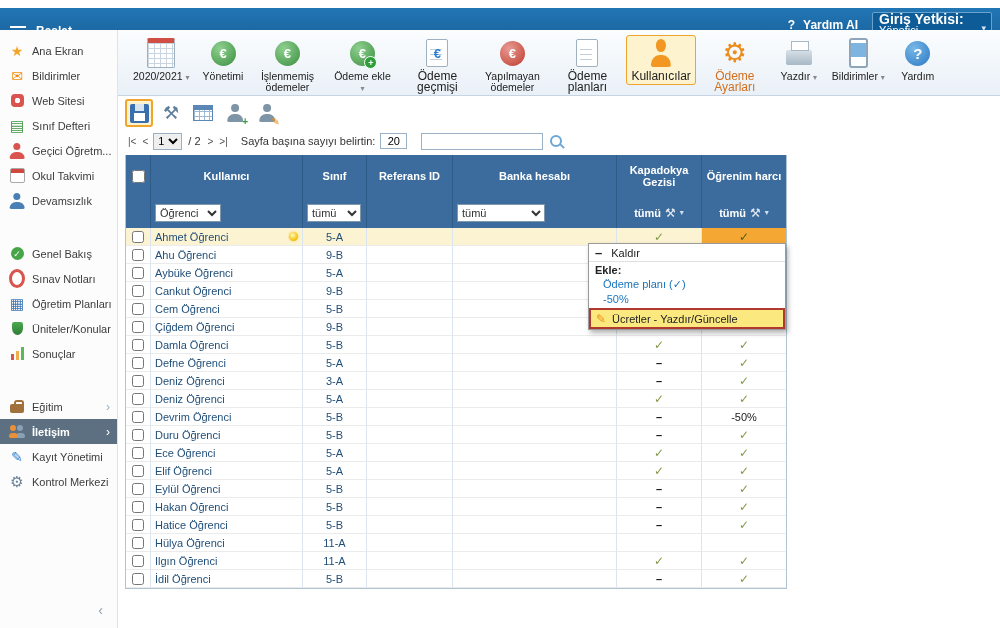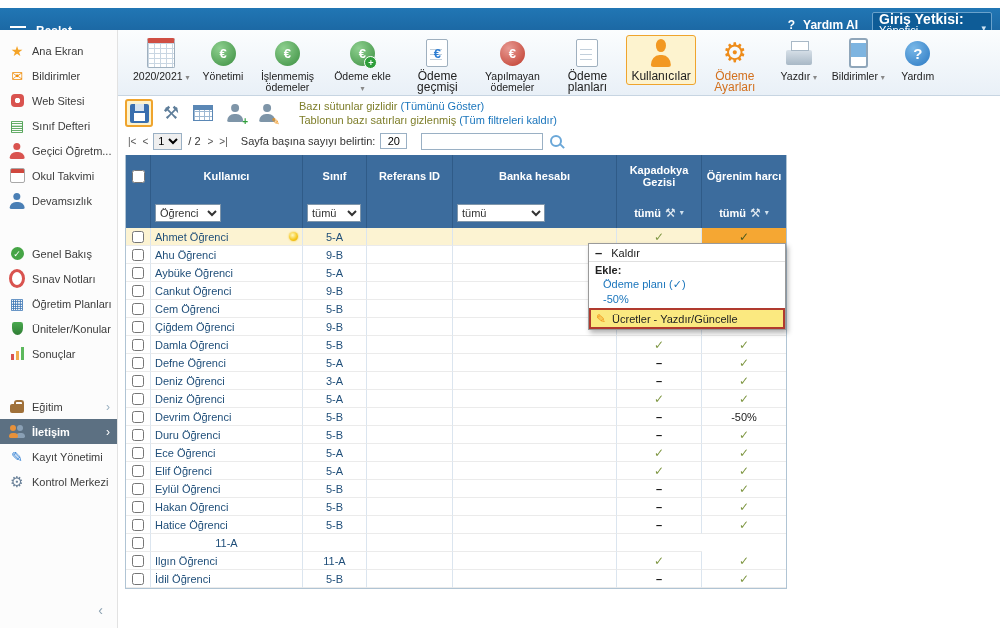--- a/index.html
+++ b/index.html
@@ -330,30 +330,20 @@
     <span class="ic-grid"></span>
   </span>
   <span class="tbtn">
     <span class="persona p-slate tpb"></span>
     <span class="tbadge green">+</span>
   </span>
   <span class="tbtn">
     <span class="persona p-slate tpb"></span>
     <span class="tbadge orange">✎</span>
   </span>
-  <div class="notices">
-    <div>
-      <span class="n-text">Bazı sütunlar gizlidir</span>
-      <a class="n-link">(Tümünü Göster)</a>
-    </div>
-    <div>
-      <span class="n-text">Tablonun bazı satırları gizlenmiş</span>
-      <a class="n-link">(Tüm filtreleri kaldır)</a>
-    </div>
-  </div>
 </div>
 
 <div class="pager">
   <span class="pg-btn">|&lt;</span>
   <span class="pg-btn">&lt;</span>
   <select class="pg-sel"><option>1</option></select>
   <span class="pg-info">/ 2</span>
   <span class="pg-btn">&gt;</span>
   <span class="pg-btn">&gt;|</span>
   <span class="pp-label">Sayfa başına sayıyı belirtin:</span>
@@ -618,20 +608,23 @@
         </div>
         <div class="c c2">5-B</div>
         <div class="c c3"></div>
         <div class="c c4"></div>
         <div class="c c5 mark dash">–</div>
         <div class="c c6 mark check">✓</div>
       </div>
       <div class="trow">
         <div class="c c0">
           <input type="checkbox" style="">
+        </div>
+        <div class="c c1">
+          <span>Hülya Öğrenci</span>
         </div>
         <div class="c c2">11-A</div>
         <div class="c c3"></div>
         <div class="c c4"></div>
         <div class="c c5 mark txt"></div>
         <div class="c c6 mark txt"></div>
       </div>
       <div class="trow">
         <div class="c c0">
           <input type="checkbox" style="">

